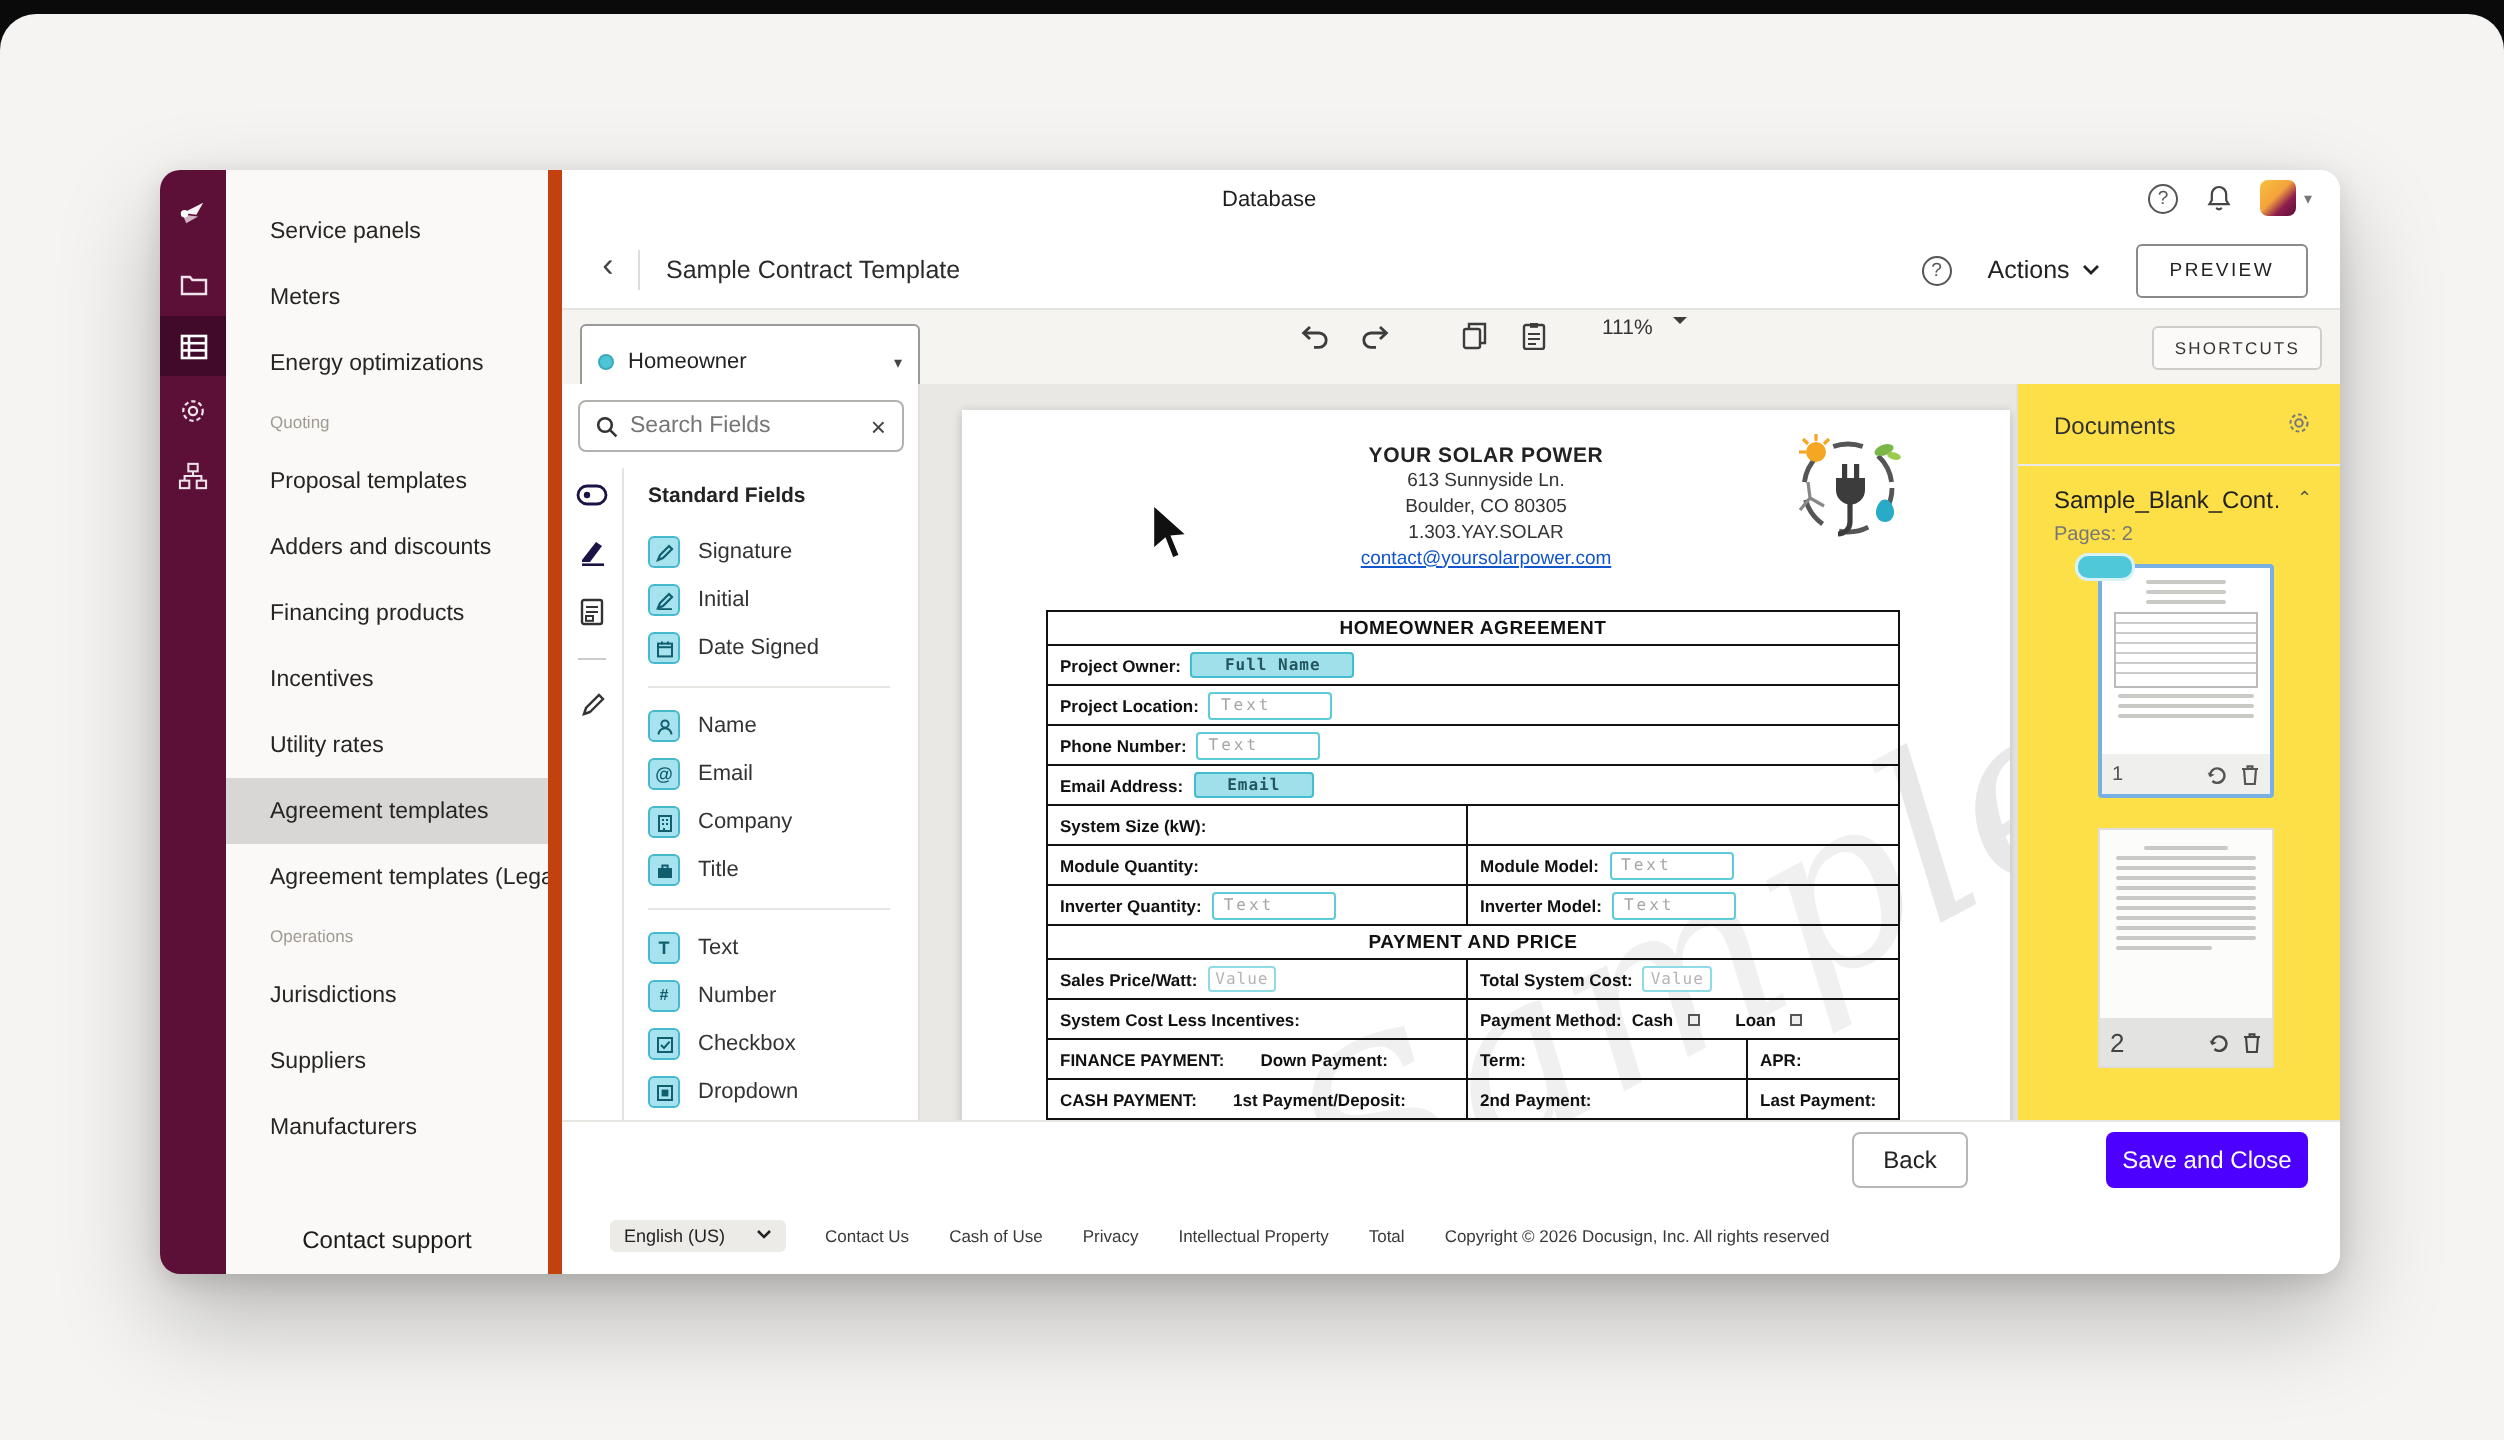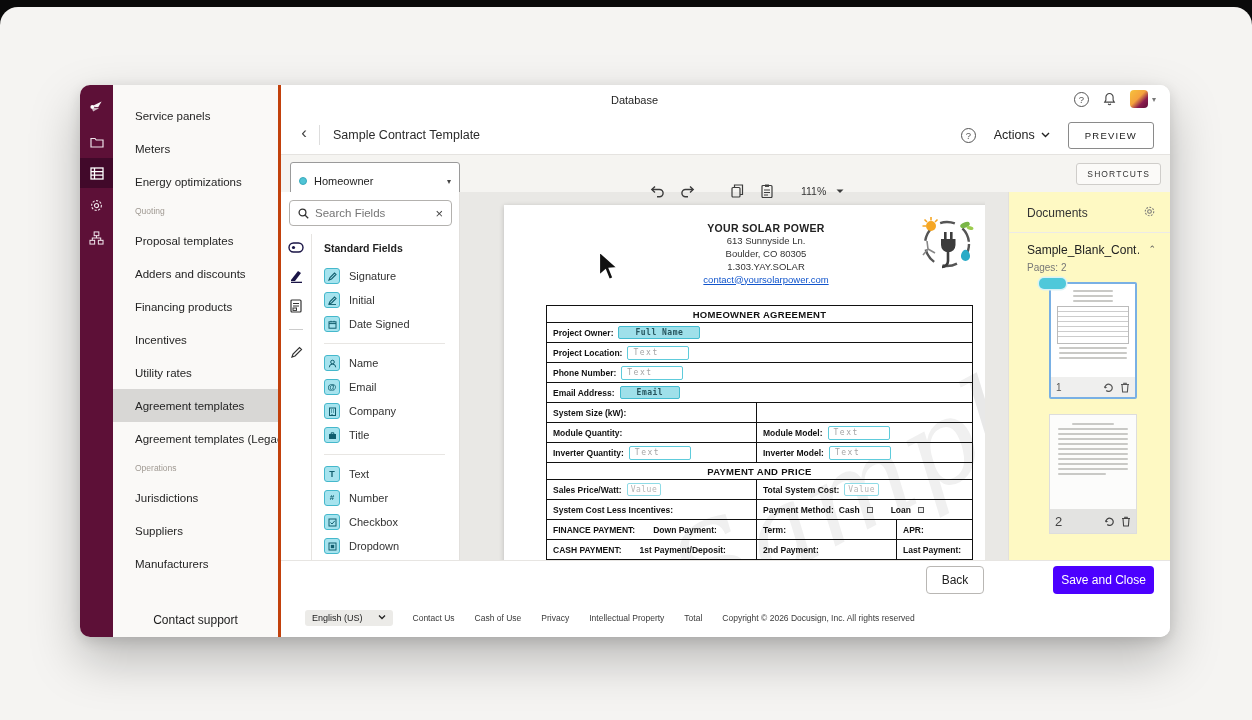--- a/index.html
+++ b/index.html
@@ -12,21 +12,21 @@
   .window { position:absolute; left:80px; top:85px; width:1090px; height:552px; background:#fff;
             border-radius:10px; box-shadow:0 22px 50px rgba(0,0,0,.25), 0 4px 14px rgba(0,0,0,.12);
             display:flex; overflow:hidden; }
 
   
   .rail { width:33px; flex:none; background:#5d1037; position:relative; }
   .rail-ic { position:absolute; left:0; width:33px; height:30px; display:flex; align-items:center; justify-content:center; }
   .rail-ic.active { background:#41092a; }
 
   
-  .sidebar { width:168px; flex:none; background:#faf9f7; border-right:3px solid #c2410c; position:relative; padding-top:14px; }
+  .sidebar { width:168px; flex:none; background:#faf9f7; border-right:7px solid #c2410c; position:relative; padding-top:14px; }
   .side-item { height:33px; display:flex; align-items:center; padding-left:22px; font-size:11.5px; color:#252525; cursor:default; white-space:nowrap; overflow:hidden; }
   .side-item.selected { background:#d8d7d5; }
   .side-section { height:26px; display:flex; align-items:center; padding-left:22px; font-size:8.5px; color:#a09a93; }
   .contact-support { position:absolute; bottom:10px; left:0; right:0; text-align:center; font-size:12px; color:#1c1c1c; }
 
   
   .main { flex:1; display:flex; flex-direction:column; position:relative; min-width:0; }
   .bar1 { height:30px; position:relative; background:#fff; }
   .app-title { position:absolute; left:330px; top:9px; font-size:11px; color:#1e1e1e; }
   .bar1-right { position:absolute; right:14px; top:5px; display:flex; align-items:center; gap:14px; }
@@ -43,28 +43,28 @@
   .bar2-right { position:absolute; right:16px; top:0; height:40px; display:flex; align-items:center; gap:18px; }
   .actions { display:flex; align-items:center; gap:6px; font-size:12.5px; color:#222; }
   .btn-preview { border:1px solid #8a8a8a; border-radius:3px; background:#fff; font-size:9.5px; letter-spacing:1.2px;
                  color:#222; padding:7px 16px; font-family:inherit; }
 
   .toolbar { height:37px; background:#f5f4f1; position:relative; }
   .recipient { position:absolute; left:9px; top:7px; width:170px; height:38px; background:#fff; border:1px solid #9a9a9a;
                border-radius:3px; display:flex; align-items:center; padding:0 8px; gap:7px; font-size:11px; color:#222; }
   .dot-teal { width:8px; height:8px; border-radius:50%; background:#4fc4d6; border:1px solid #38aabc; }
   .recipient .sel-caret { margin-left:auto; font-size:8px; color:#444; }
-  .tb-center { position:absolute; left:366px; top:24px; height:24px; display:flex; align-items:center; gap:10px; }
+  .tb-center { position:absolute; left:366px; top:3px; height:24px; display:flex; align-items:flex-start; gap:10px; }
   .tb-ic { width:20px; height:20px; display:flex; align-items:center; justify-content:center; }
   .tb-zoom { font-size:10.5px; color:#333; margin-left:14px; }
   .btn-shortcuts { position:absolute; right:9px; top:8px; border:1px solid #cfcdca; background:#fbfaf8; border-radius:3px;
                    font-size:8.5px; letter-spacing:1.1px; color:#333; padding:5px 10px; font-family:inherit; }
 
   
-  .bodyrow { flex:1; display:flex; min-height:0; background:#e9e8e5;gap:23px; }
+  .bodyrow { flex:1; display:flex; min-height:0; background:#e9e8e5; }
 
   .fields { width:179px; flex:none; background:#fff; border-right:1px solid #e2e0dd; position:relative; }
   .searchbox { position:absolute; left:8px; top:8px; width:163px; height:26px; border:1px solid #b3b1ae; border-radius:4px;
                background:#fff; display:flex; align-items:center; padding:0 8px; gap:6px; }
   .searchbox input { border:none; outline:none; flex:1; min-width:0; font-size:11.5px; font-family:inherit; color:#333; background:transparent; }
   .searchbox .x { font-size:13px; color:#444; }
   .fstrip { position:absolute; left:0; top:42px; bottom:0; width:30px; display:flex; flex-direction:column; align-items:center; padding-top:8px; gap:16px; }
   .fstrip .divline { width:14px; height:1px; background:#ccc; }
   .flist { position:absolute; left:30px; top:42px; right:0; bottom:0; border-left:1px solid #e6e4e1; padding:8px 0 0 12px; overflow:hidden; }
   .flist-head { font-size:10.5px; font-weight:bold; color:#222; margin-bottom:10px; }
@@ -98,21 +98,21 @@
   .chip { background:#9fe0ea; border:1.5px solid #44bcd0; border-radius:2px; font-family:"DejaVu Sans Mono", monospace;
           font-weight:bold; font-size:8px; color:#25555e; padding:1px 16px; letter-spacing:.5px; }
   .fbox { background:#fff; border:1.5px solid #5ecbdb; border-radius:2px; font-family:"DejaVu Sans Mono", monospace;
           font-weight:normal; font-size:8px; color:#a5a5a5; padding:1.5px 5px; min-width:62px; letter-spacing:1.5px; }
   .vbox { background:#fff; border:1.5px solid #8edbe6; border-radius:2px; font-family:"DejaVu Sans Mono", monospace;
           font-weight:normal; font-size:8px; color:#b5b5b5; padding:1px 3px; min-width:30px; letter-spacing:.5px; }
   .ckbx { width:6px; height:6px; border:1px solid #555; background:#eee; display:inline-block; margin-left:2px; }
 
   .cursor { position:absolute; left:112px; top:58px; z-index:5; }
 
-  .docs { width:162px; flex:none; background:#fef9c3; border-left:1px solid #e2e0dd; position:relative; }
+  .docs { width:162px; flex:none; background:#fde047; border-left:1px solid #e2e0dd; position:relative; }
   .docs-title { position:absolute; left:18px; top:14px; font-size:12px; color:#333; }
   .docs-gear { position:absolute; right:14px; top:13px; font-size:13px; color:#777; }
   .docs-div { position:absolute; left:0; right:0; top:40px; height:1px; background:#eceae7; }
   .doc-name { position:absolute; left:18px; top:51px; font-size:12px; color:#222; width:112px; white-space:nowrap; overflow:hidden; }
   .doc-name-caret { position:absolute; right:14px; top:52px; font-size:9px; color:#555; }
   .pages-lbl { position:absolute; left:18px; top:70px; font-size:10px; color:#777; }
 
   .thumb { position:absolute; left:40px; width:88px; background:#fff; }
   .thumb1 { top:90px; height:117px; border:2px solid #79b0e4; border-radius:2px; }
   .thumb2 { top:222px; height:120px; border:1px solid #ddd; background:#fcfcfb; }

